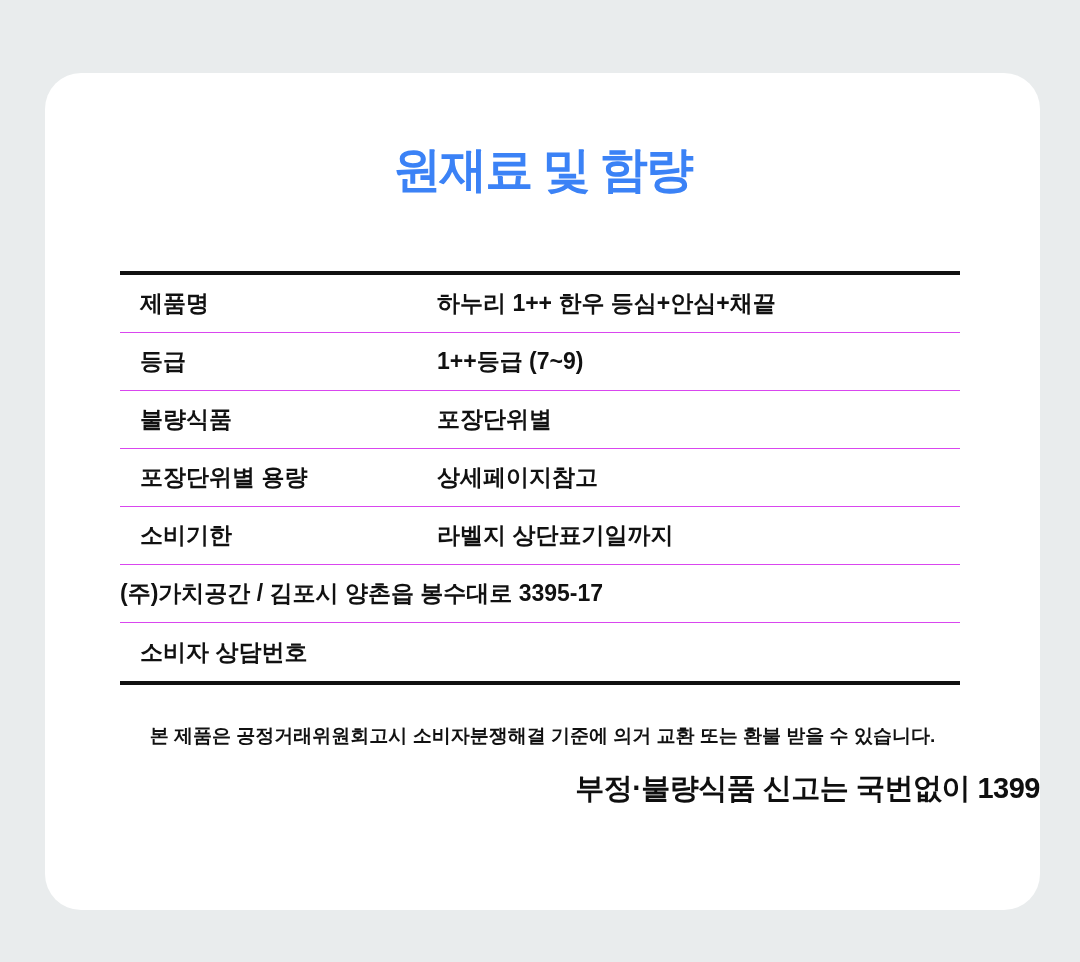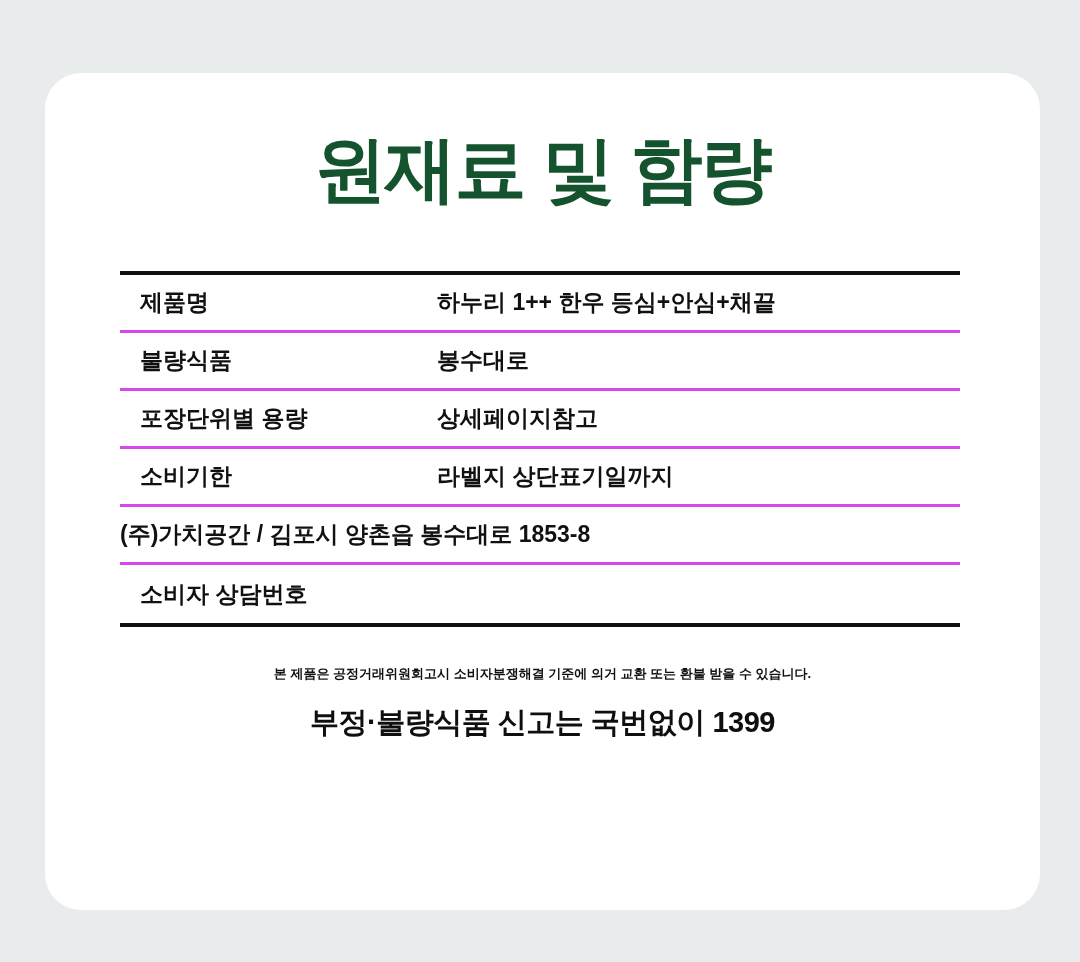--- a/index.html
+++ b/index.html
@@ -18,94 +18,98 @@
     top: 73px;
     width: 995px;
     height: 837px;
     background: #ffffff;
     border-radius: 36px;
     overflow: hidden;
   }
   .title {
     margin-top: 55px;
     text-align: center;
-    font-size: 72px;
+    font-size: 48px;
     line-height: 83px;
     font-weight: 800;
     letter-spacing: -2px;
-    color: #14532d;
+    color: #3b82f6;
   }
   .info-table {
     width: 840px;
     margin: 60px 0 0 75px;
     border-top: 4px solid #111111;
     border-bottom: 4px solid #111111;
   }
   .row {
     display: flex;
     align-items: center;
     height: 58px;
-    border-bottom: 3px solid #d946ef;
+    border-bottom: 1px solid #d946ef;
   }
   .row:last-child { border-bottom: none; gap: 28px; }
   .row-label {
     width: 317px;
     padding-left: 20px;
     font-size: 23px;
     font-weight: 700;
     color: #111111;
     flex-shrink: 0;
   }
   .row-value {
     font-size: 23px;
     font-weight: 700;
     color: #111111;
   }
   .notice {
     margin-top: 38px;
     text-align: center;
-    font-size: 13px;
+    font-size: 19px;
     font-weight: 700;
     color: #111111;
   }
   .report {
     margin-top: 20px;
-    text-align: center;
+    text-align: right;
     font-size: 29px;
     font-weight: 800;
     letter-spacing: -0.5px;
     color: #0f0f0f;
   }
 </style>
 </head>
 <body>
 
 <div class="card">
 
   <h1 class="title">원재료 및 함량</h1>
 
   <div class="info-table">
     <div class="row">
       <span class="row-label">제품명</span>
       <span class="row-value">하누리 1++ 한우 등심+안심+채끝</span>
     </div>
     <div class="row">
+      <span class="row-label">등급</span>
+      <span class="row-value">1++등급 (7~9)</span>
+    </div>
+    <div class="row">
       <span class="row-label">불량식품</span>
-      <span class="row-value">봉수대로</span>
+      <span class="row-value">포장단위별</span>
     </div>
     <div class="row">
       <span class="row-label">포장단위별 용량</span>
       <span class="row-value">상세페이지참고</span>
     </div>
     <div class="row">
       <span class="row-label">소비기한</span>
       <span class="row-value">라벨지 상단표기일까지</span>
     </div>
     <div class="row">
-      <span class="row-value">(주)가치공간 / 김포시 양촌읍 봉수대로 1853-8</span>
+      <span class="row-value">(주)가치공간 / 김포시 양촌읍 봉수대로 3395-17</span>
     </div>
     <div class="row">
       <span class="row-label">소비자 상담번호</span>
     </div>
   </div>
 
   <p class="notice">본 제품은 공정거래위원회고시 소비자분쟁해결 기준에 의거 교환 또는 환불 받을 수 있습니다.</p>
   <p class="report">부정·불량식품 신고는 국번없이 1399</p>
 
 </div>

